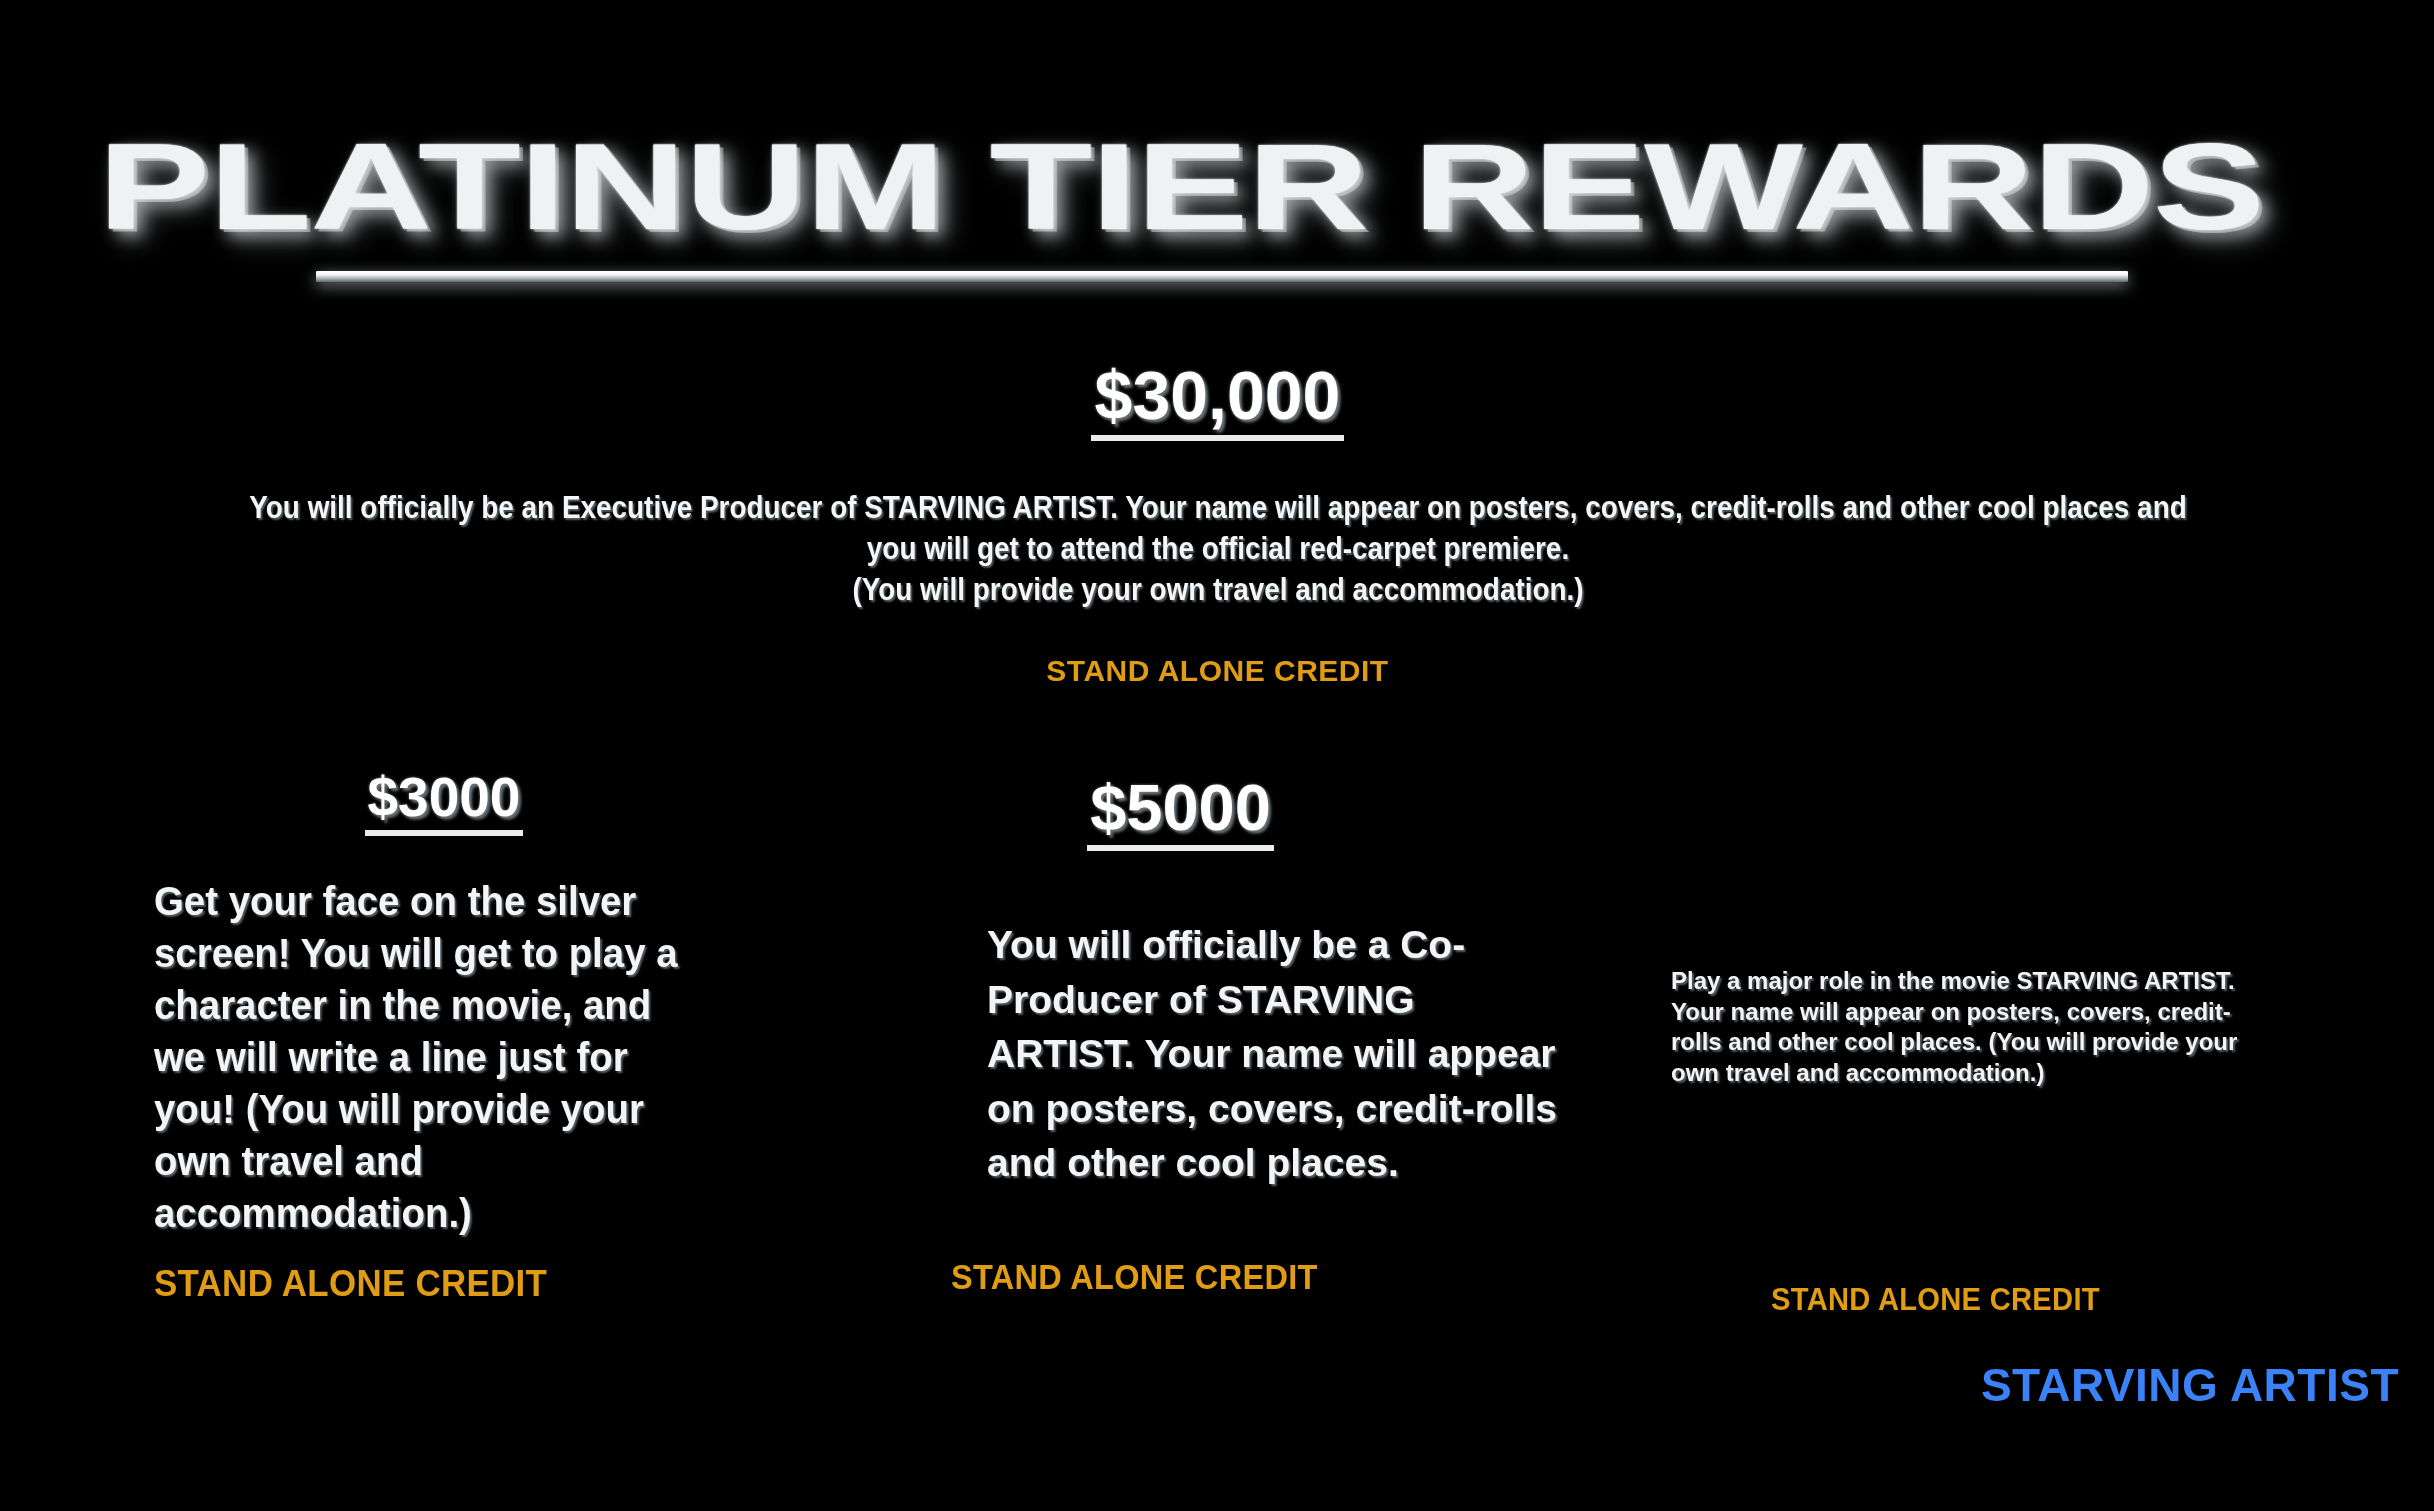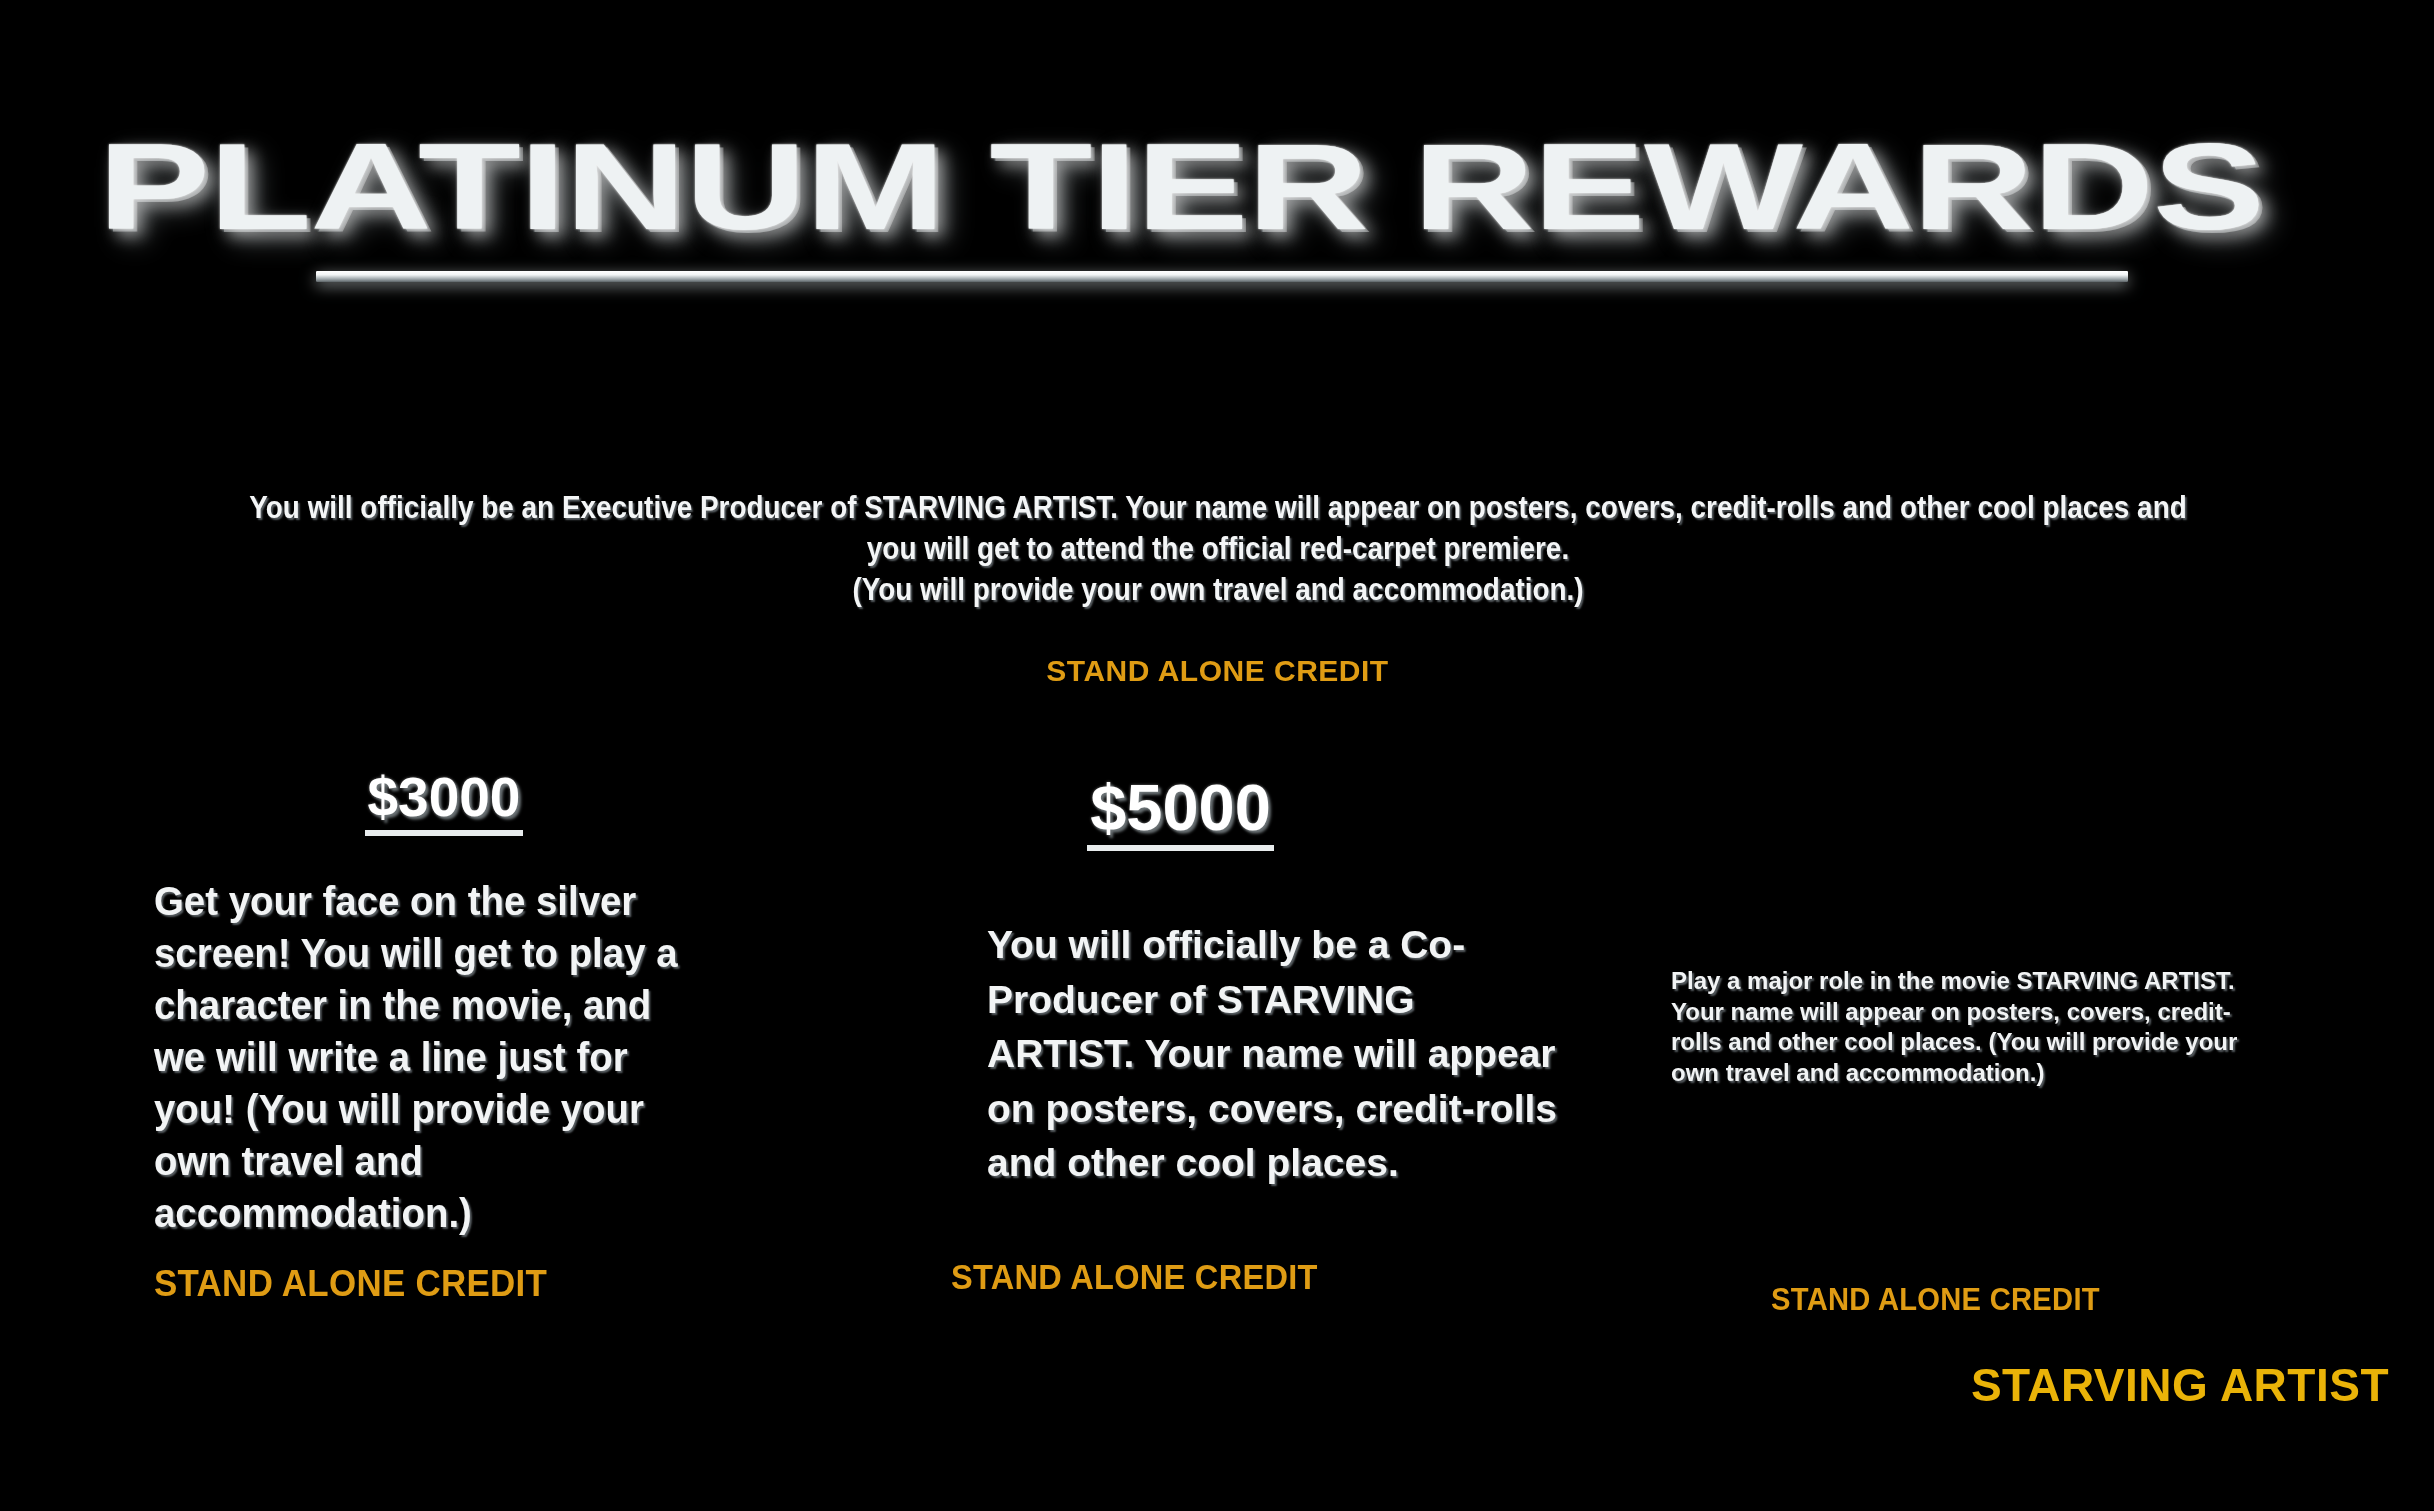--- a/index.html
+++ b/index.html
@@ -145,38 +145,41 @@
 
   
   #c3-amount { top: 770px; left: 1771px; width: 571px; font-size: 55px; }
   #c3-body   { top: 918px; left: 1671px; width: 571px; font-size: 24px; line-height: 1.28; margin-top: 48px; }
   #c3-credit { top: 1282px; left: 1771px; font-size: 31px; transform: scaleX(0.94); transform-origin: left top; }
 
   
   .watermark {
     position: absolute;
     top: 1362px;
-    right: 46px;
+    right: 36px;
     font-weight: bold;
     font-size: 46px;
     line-height: 1.0;
     letter-spacing: 0.5px;
-    color: #eab308;
+    color: #3b82f6;
   }
 </style>
 </head>
 <body>
 
 <div id="slide">
 
   <div class="title-wrap">
     <div class="title">PLATINUM TIER REWARDS</div>
   </div>
   <div class="title-rule"></div>
 
+  <div class="top-amount-wrap">
+    <div class="top-amount">$30,000</div>
+  </div>
 
   <div class="top-desc">You will officially be an Executive Producer of STARVING ARTIST. Your name will appear on posters, covers, credit-rolls and other cool places and you will get to attend the official red-carpet premiere.
 (You will provide your own travel and accommodation.)</div>
 
   <div class="top-credit">STAND ALONE CREDIT</div>
 
   <div class="col-amount" id="c1-amount"><span>$3000</span></div>
   <div class="col-body" id="c1-body">Get your face on the silver screen! You will get to play a character in the movie, and we will write a line just for you! (You will provide your own travel and accommodation.)</div>
   <div class="col-credit" id="c1-credit">STAND ALONE CREDIT</div>
 

